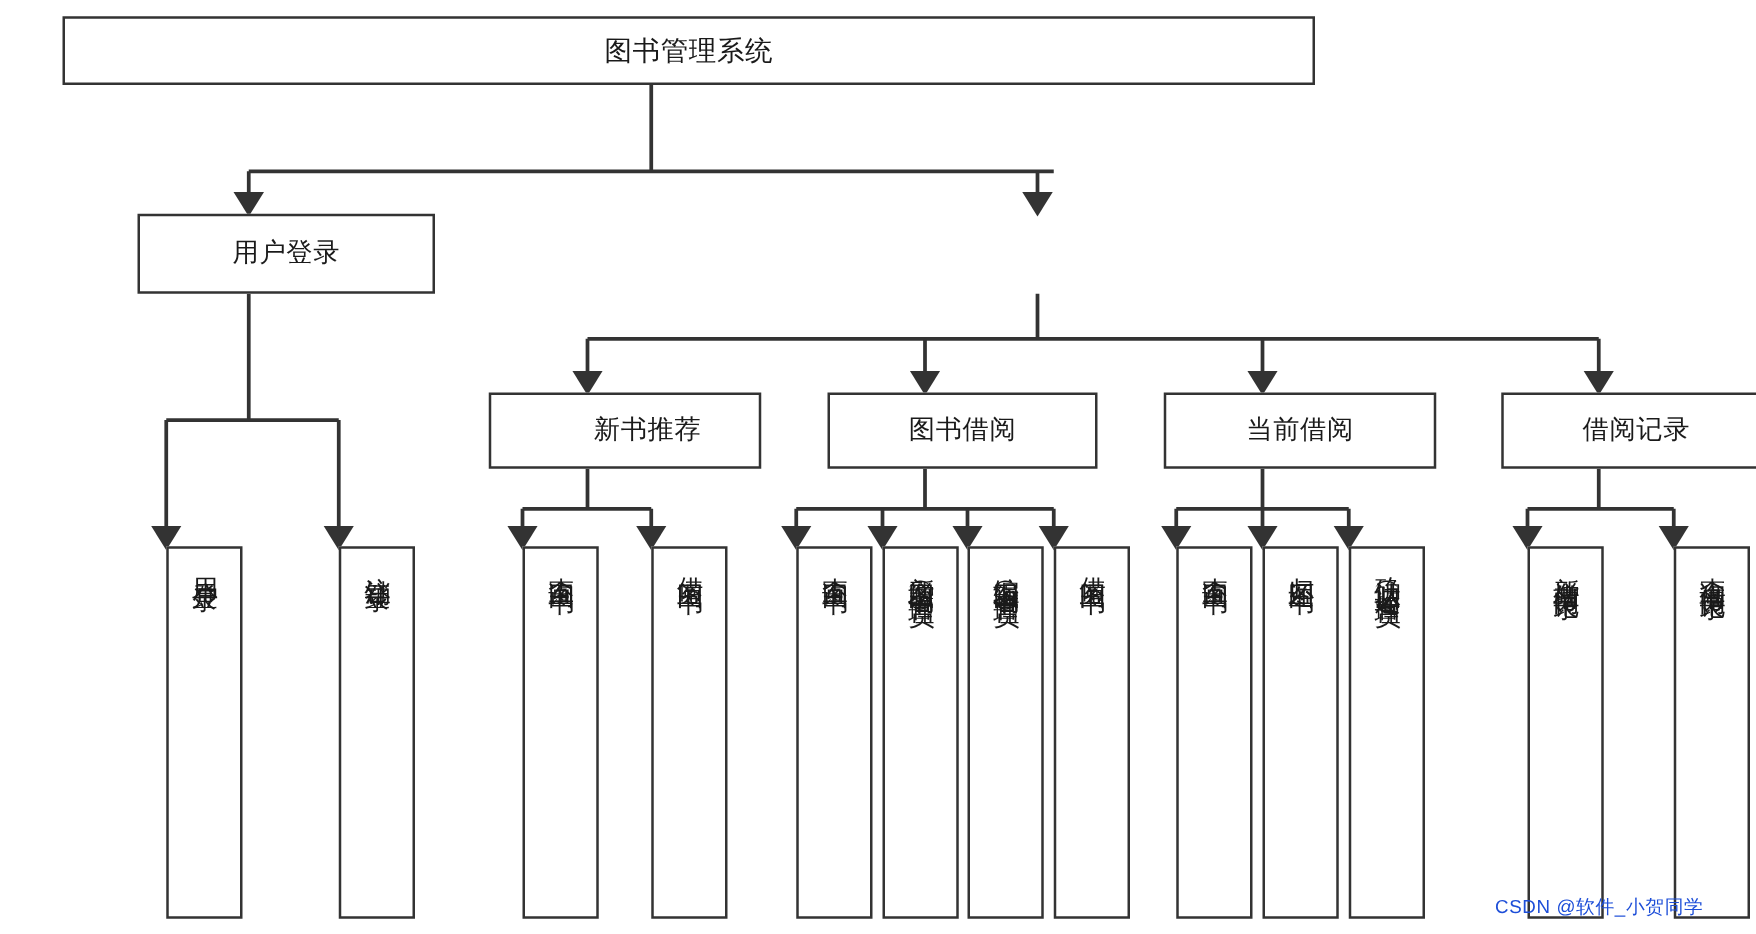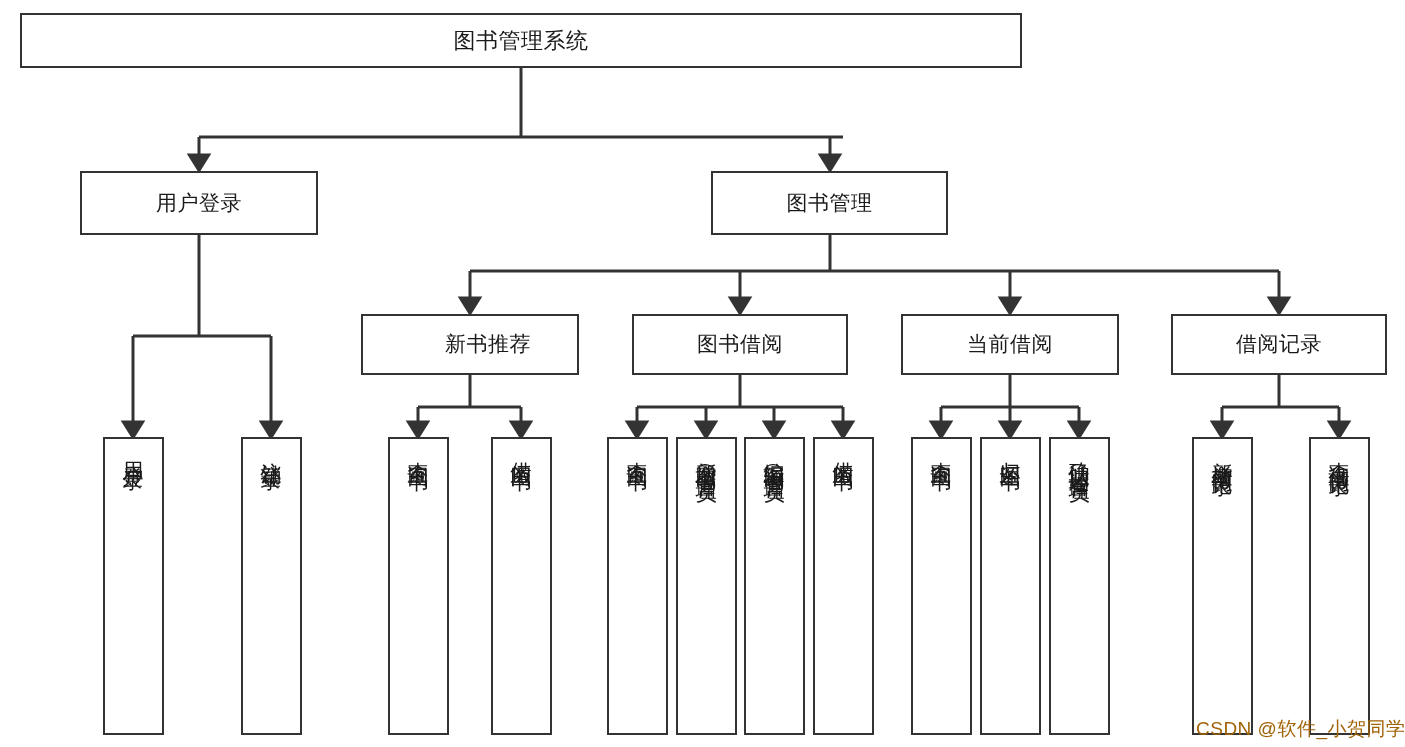--- a/index.html
+++ b/index.html
@@ -29,20 +29,21 @@
   .node {
     position: absolute;
     box-sizing: border-box;
     background: #ffffff;
     border: 2.5px solid #333333;
     display: flex;
     align-items: center;
     justify-content: center;
     color: #1a1a1a;
     z-index: 2;
+    margin-left: 30px;
   }
   .node .lbl {
     display: block;
     text-align: center;
     line-height: 1.18;
     letter-spacing: 0.5px;
     white-space: pre;
   }
   .node.horiz .lbl {
     font-size: 21px;
@@ -56,22 +57,22 @@
   }
   .node.vert .lbl {
     writing-mode: vertical-rl;
     text-orientation: upright;
     font-size: 21px;
     letter-spacing: 3px;
     line-height: 1;
   }
   .watermark {
     position: absolute;
-    color: #a16207;
-    font-size: 19px;
+    color: #1d4ed8;
+    font-size: 15px;
     letter-spacing: 0.5px;
     white-space: nowrap;
     z-index: 3;
     font-family: "Liberation Sans", "DejaVu Sans", sans-serif;
   }
 </style>
 </head>
 <body>
 
 <div id="canvas">
@@ -127,23 +128,20 @@
   </svg>
 
   <div class="node root horiz" style="left:20px; top:13px; width:1002px; height:55px;">
     <span class="lbl">图书管理系统</span>
   </div>
 
   <div class="node horiz" style="left:80px; top:171px; width:238px; height:64px;">
     <span class="lbl">用户登录</span>
   </div>
 
-  <div class="node horiz" style="left:711px; top:171px; width:237px; height:64px;">
-    <span class="lbl">图书管理</span>
-  </div>
 
   <div class="node horiz" style="left:361px; top:314px; width:218px; height:61px;padding-left:36px;">
     <span class="lbl">新书推荐</span>
   </div>
 
   <div class="node horiz" style="left:901px; top:314px; width:218px; height:61px;">
     <span class="lbl">当前借阅</span>
   </div>
 
   <div class="node horiz" style="left:632px; top:314px; width:216px; height:61px;">

